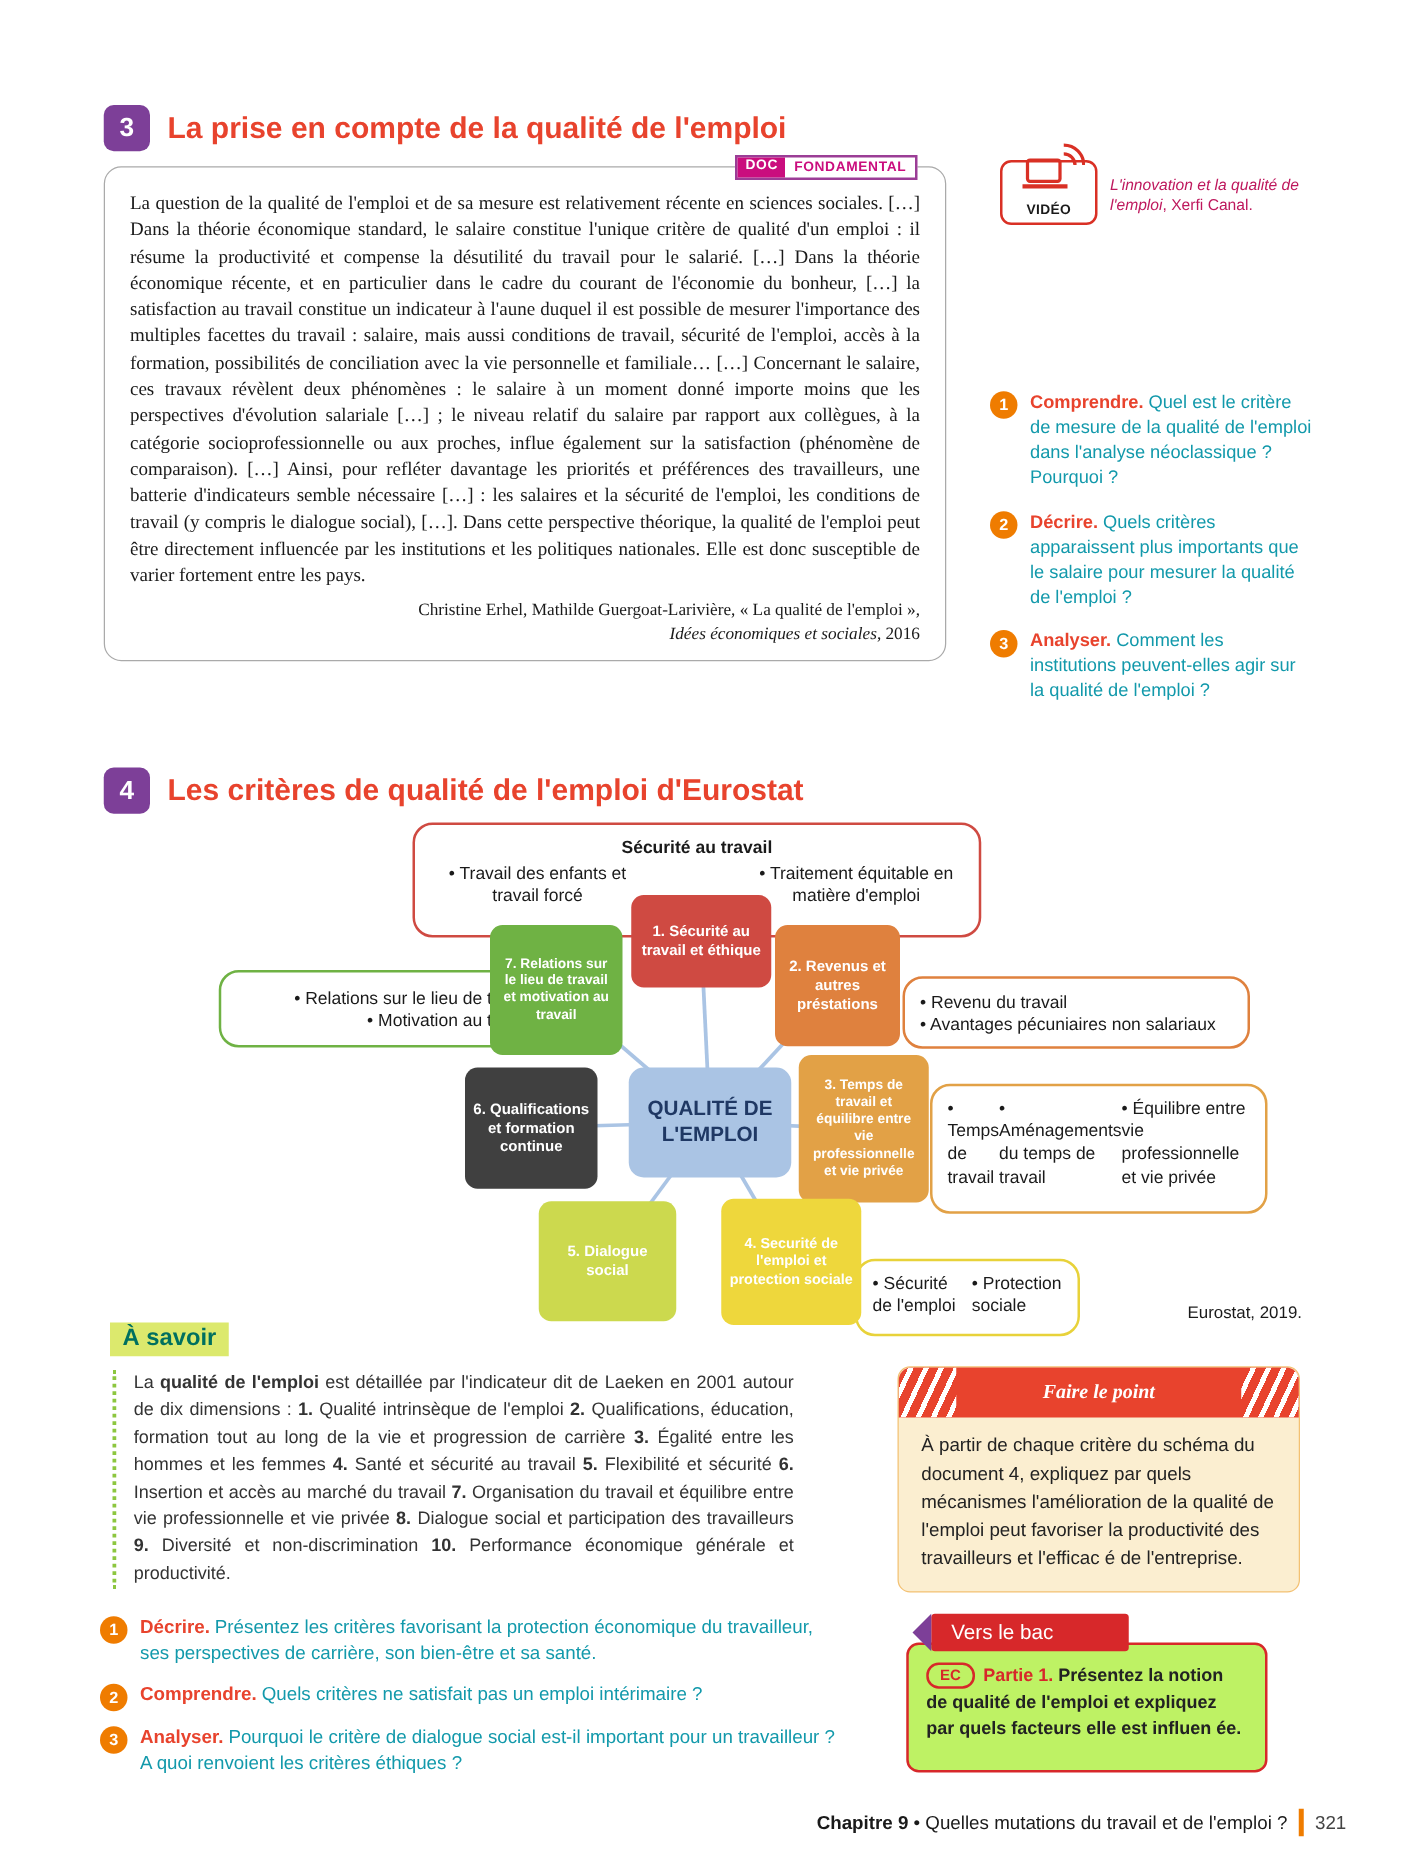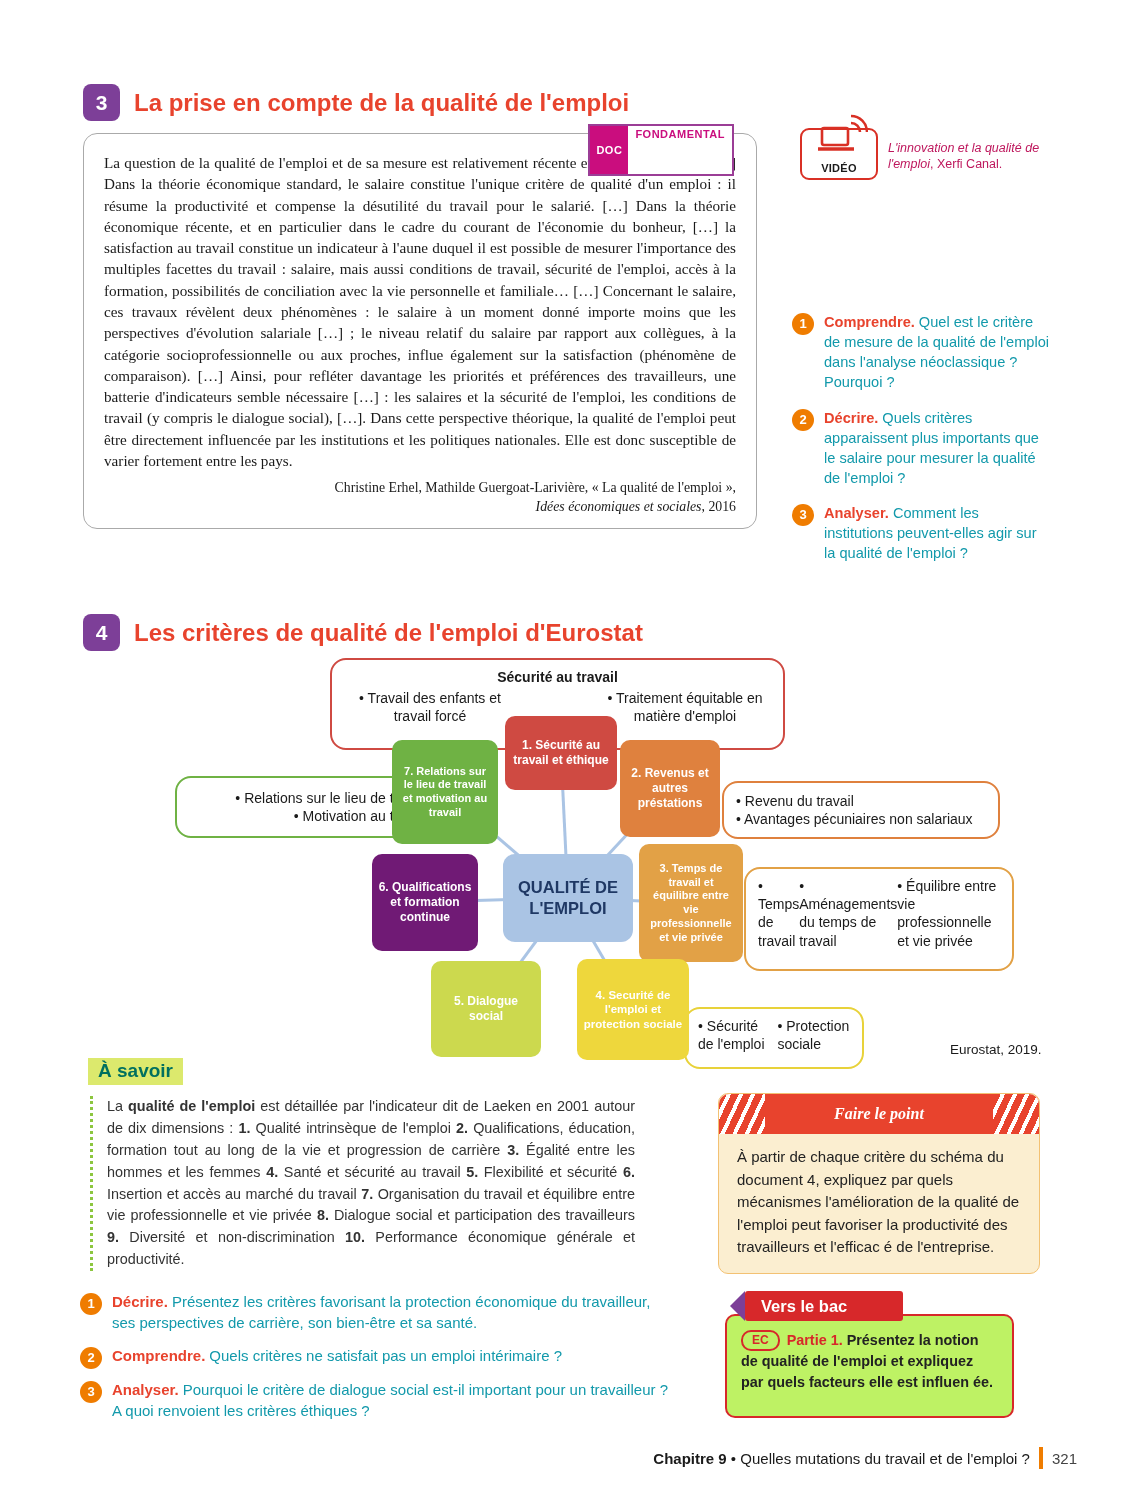--- a/index.html
+++ b/index.html
@@ -10,21 +10,21 @@
   .doc-header{position:absolute;display:flex;align-items:center;gap:14px;}
   .num-square{width:37px;height:37px;background:#7d3f98;color:#fff;border-radius:8px;
               display:flex;align-items:center;justify-content:center;font-size:21px;font-weight:700;}
   .doc-title{font-size:24px;font-weight:700;color:#e8432d;margin:0;}
 
   
   .doc3-box{position:absolute;left:83px;top:133px;width:674px;border:1.6px solid #aaaaaa;
             border-radius:14px;padding:18px 20px 12px;box-sizing:border-box;background:#fff;}
   .badge{position:absolute;top:-10px;right:22px;display:inline-flex;border:2px solid #9b3d96;
          font-size:11px;font-weight:700;letter-spacing:.5px;background:#fff;}
-  .badge .b-doc{background:#ca0d7e;color:#fff;padding:18px 6px;}
+  .badge .b-doc{background:#ca0d7e;color:#fff;padding:0 6px;}
   .badge .b-label{color:#ca0d7e;padding:2px 7px;}
   .doc3-body{margin:0;font-family:"Liberation Serif",serif;font-size:15.2px;line-height:1.4;
              text-align:justify;color:#1a1a1a;}
   .attribution{margin:8px 0 0;font-family:"Liberation Serif",serif;font-size:13.8px;
                text-align:right;color:#1a1a1a;line-height:1.35;}
 
   
   .video-box{position:absolute;left:800px;top:128px;width:74px;height:48px;border:2.5px solid #d93025;
              border-radius:9px;display:flex;align-items:flex-end;justify-content:center;}
   .video-label{font-size:11px;font-weight:700;color:#1a1a1a;margin-bottom:4px;letter-spacing:.3px;}
@@ -75,21 +75,21 @@
   .flp-banner::before,.flp-banner::after{content:"";position:absolute;top:0;bottom:0;width:46px;
               background:repeating-linear-gradient(115deg,transparent 0 7px,#ffffff 7px 11px);}
   .flp-banner::before{left:0;}
   .flp-banner::after{right:0;}
   .flp-title{font-family:Liberation Serif, serif;font-style:italic;font-weight:700;
              font-size:16px;color:#fff;z-index:1;}
   .flp-body{padding:52px 18px 14px;font-size:15px;line-height:1.5;color:#222;}
 
   
   .vlb-banner{position:absolute;left:745px;top:1291px;width:142px;height:30px;background:#d7282a;
-              color:#fff;font-weight:700;font-size:16.5px;display:flex;align-items:center;
+              color:#fff;font-weight:400;font-size:16.5px;display:flex;align-items:center;
               padding-left:16px;border-radius:3px;z-index:4;}
   .vlb-banner::before{content:"";position:absolute;left:-15px;top:0;width:0;height:0;
               border-top:15px solid transparent;border-bottom:15px solid transparent;
               border-left:15px solid #7d3f98;transform:rotate(180deg);}
   .vlb-box{position:absolute;left:725px;top:1314px;width:289px;height:104px;background:#bef264;
            border:2.5px solid #d7282a;border-radius:10px;box-sizing:border-box;
            padding:14px 14px 10px;font-size:14.4px;font-weight:700;line-height:1.45;color:#222;z-index:3;}
   .ec-pill{display:inline-block;border:2px solid #d7282a;color:#d7282a;font-size:12px;font-weight:700;
            border-radius:10px;padding:0 9px;margin-right:7px;vertical-align:1px;}
 
@@ -198,21 +198,21 @@
     <div class="callout" style="left: 684px; top: 357px; width: 180px; height: 62px; display: flex; justify-content: center; border-color: rgb(232, 210, 58);">
       <span class="bl">Sécurité de l'emploi</span>
       <span class="bl">Protection sociale</span>
     </div>
 
     <div class="dnode" style="left: 505px; top: 66px; width: 112px; height: 74px; font-size: 12px; background-color: rgb(207, 74, 66);">1. Sécurité au travail et éthique</div>
     <div class="dnode" style="left: 620px; top: 90px; width: 100px; height: 97px; font-size: 12px; background-color: rgb(223, 129, 62);">2. Revenus et autres préstations</div>
     <div class="dnode" style="left: 639px; top: 194px; width: 104px; height: 118px; font-size: 11px; background-color: rgb(226, 161, 70);">3. Temps de travail et équilibre entre vie professionnelle et vie privée</div>
     <div class="dnode" style="left: 577px; top: 309px; width: 112px; height: 101px; background-color: rgb(238, 215, 60);">4. Securité de l'emploi et protection sociale</div>
     <div class="dnode" style="left: 431px; top: 311px; width: 110px; height: 96px; font-size: 12px; background-color: rgb(204, 217, 78);">5. Dialogue social</div>
-    <div class="dnode" style="left: 372px; top: 204px; width: 106px; height: 97px; font-size: 12px; background-color: #701a75;">6. Qualifications et formation continue</div>
+    <div class="dnode" style="left: 372px; top: 204px; width: 106px; height: 97px; font-size: 12px; background-color: #404040;">6. Qualifications et formation continue</div>
     <div class="dnode" style="left: 392px; top: 90px; width: 106px; height: 104px; font-size: 11px; background-color: rgb(111, 178, 68);">7. Relations sur le lieu de travail et motivation au travail</div>
 
     <div class="center-node" style="left: 503px; top: 204px; width: 130px; height: 88px; background-color: rgb(170, 196, 228);">QUALITÉ DE L'EMPLOI</div>
 
     <div class="diagram-source">Eurostat, 2019.</div>
   </div>
 
   <div class="asavoir-title">À savoir</div>
   <div class="asavoir-body"><span>La </span><span style="font-weight: 700;">qualité de l'emploi</span><span> est détaillée par l'indicateur dit de Laeken en 2001 autour de dix dimensions : </span><span style="font-weight: 700;">1.</span><span> Qualité intrinsèque de l'emploi </span><span style="font-weight: 700;">2.</span><span> Qualifications, éducation, formation tout au long de la vie et progression de carrière </span><span style="font-weight: 700;">3.</span><span> Égalité entre les hommes et les femmes </span><span style="font-weight: 700;">4.</span><span> Santé et sécurité au travail </span><span style="font-weight: 700;">5.</span><span> Flexibilité et sécurité </span><span style="font-weight: 700;">6.</span><span> Insertion et accès au marché du travail </span><span style="font-weight: 700;">7.</span><span> Organisation du travail et équilibre entre vie professionnelle et vie privée </span><span style="font-weight: 700;">8.</span><span> Dialogue social et participation des travailleurs </span><span style="font-weight: 700;">9.</span><span> Diversité et non-discrimination </span><span style="font-weight: 700;">10.</span><span> Performance économique générale et productivité.</span></div>
 

